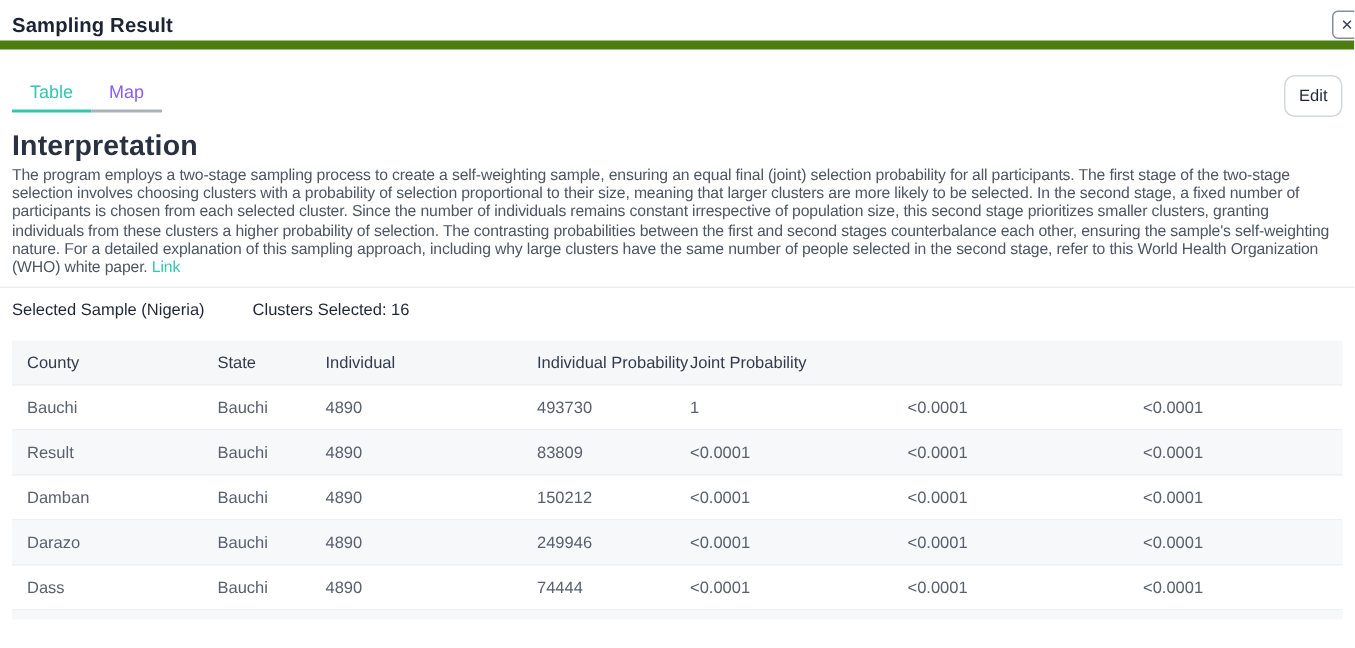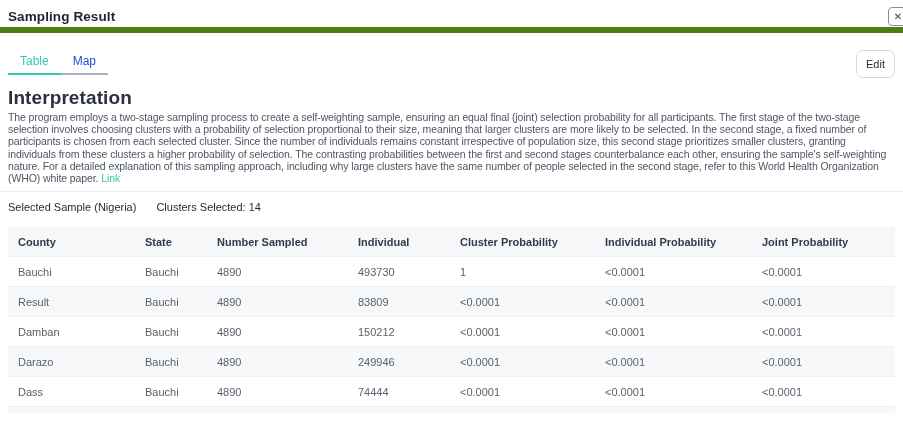--- a/index.html
+++ b/index.html
@@ -46,21 +46,21 @@
     margin: 17px 8px 0 8px;
     display: flex;
     justify-content: space-between;
     align-items: flex-start;
   }
   .tabs { display: flex; }
   .tab {
     font-size: 12px;
     padding: 4px 12px 5px 12px;
     border-bottom: 2px solid #aab1bc;
-    color: #1d4ed8;
+    color: #8b5cf6;
     cursor: pointer;
     font-weight: 500;
   }
   .tab.active {
     color: #35c7ae;
     border-bottom-color: #35c7ae;
   }
   .edit-btn {
     background: #fff;
     border: 1px solid #d3d8df;
@@ -93,42 +93,42 @@
     cursor: pointer;
   }
   .section-divider {
     margin-top: 7px;
     border-top: 1px solid #ededf0;
   }
   
   .summary {
     margin: 9px 8px 0 8px;
     display: flex;
-    gap: 20px;
+    gap: 32px;
     font-size: 11px;
     color: #1f2735;
     align-items: center;
   }
   
   .table { margin: 14px 8px 0 8px; }
   .trow {
     display: grid;
     grid-template-columns: 127px 72px 141px 102px 145px 157px 1fr;
     align-items: center;
     height: 30px;
     padding-left: 10px;
     border-bottom: 1px solid #eef0f3;
   }
   .thead .trow {
     background: #f6f7f9;
     border-bottom: 1px solid #eef0f3;
   }
   .thead .cell {
     font-size: 11px;
-    font-weight: bold;
+    font-weight: normal;
     color: #323b4c;
   }
   .tbody .trow:nth-child(even) { background: #f7f8fa; }
   .tbody .cell {
     font-size: 11px;
     color: #59616e;
   }
 </style>
 </head>
 <body>
@@ -152,31 +152,29 @@
 
   <div class="interp">
     <div class="interp-heading">Interpretation</div>
     <div class="interp-body"><span>The program employs a two-stage sampling process to create a self-weighting sample, ensuring an equal final (joint) selection probability for all participants. The first stage of the two-stage selection involves choosing clusters with a probability of selection proportional to their size, meaning that larger clusters are more likely to be selected. In the second stage, a fixed number of participants is chosen from each selected cluster. Since the number of individuals remains constant irrespective of population size, this second stage prioritizes smaller clusters, granting individuals from these clusters a higher probability of selection. The contrasting probabilities between the first and second stages counterbalance each other, ensuring the sample's self-weighting nature. For a detailed explanation of this sampling approach, including why large clusters have the same number of people selected in the second stage, refer to this World Health Organization (WHO) white paper.</span> <a class="link">Link</a></div>
   </div>
 
   <div class="section-divider"></div>
 
   <div class="summary">
     <span>Selected Sample (Nigeria)</span>
-    <span>Clusters Selected: 14</span>
+    <span>Clusters Selected: 16</span>
   </div>
 
   <div class="table">
     <div class="thead" id="thead">
         <div class="trow">
           <div class="cell">County</div>
           <div class="cell">State</div>
-          <div class="cell">Number Sampled</div>
           <div class="cell">Individual</div>
-          <div class="cell">Cluster Probability</div>
           <div class="cell">Individual Probability</div>
           <div class="cell">Joint Probability</div>
         </div>
       </div>
     <div class="tbody" id="tbody">
         <div class="trow">
           <div class="cell">Bauchi</div>
           <div class="cell">Bauchi</div>
           <div class="cell">4890</div>
           <div class="cell">493730</div>

